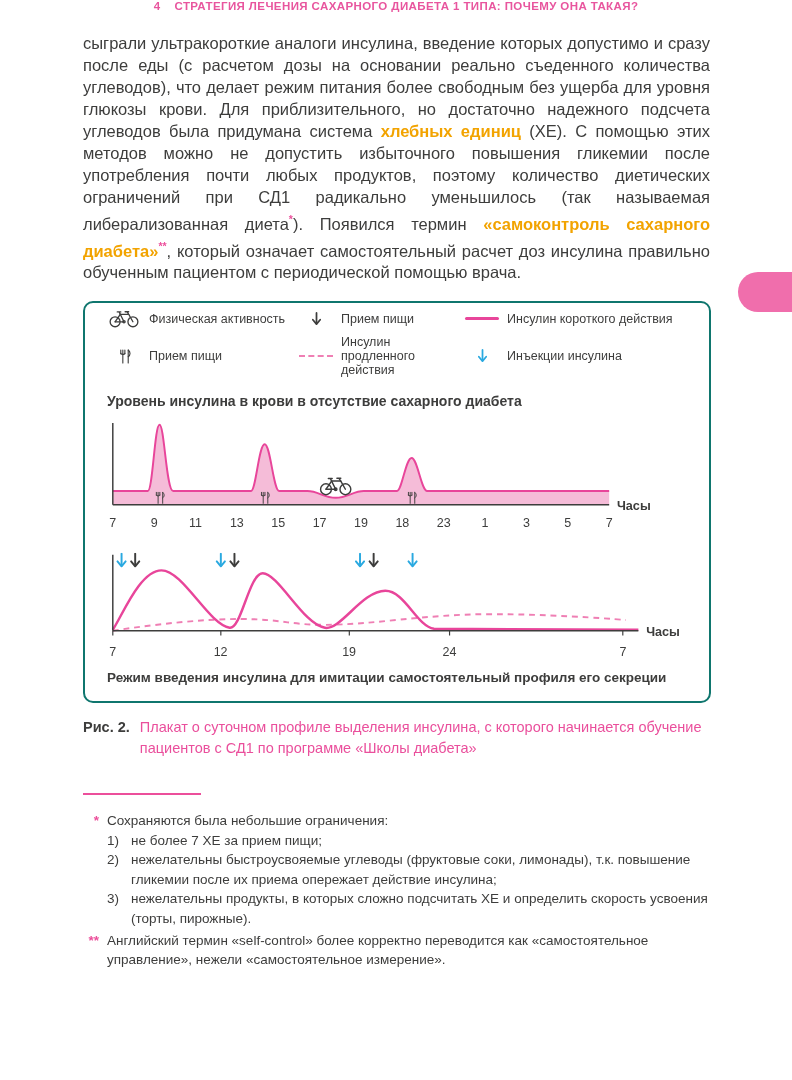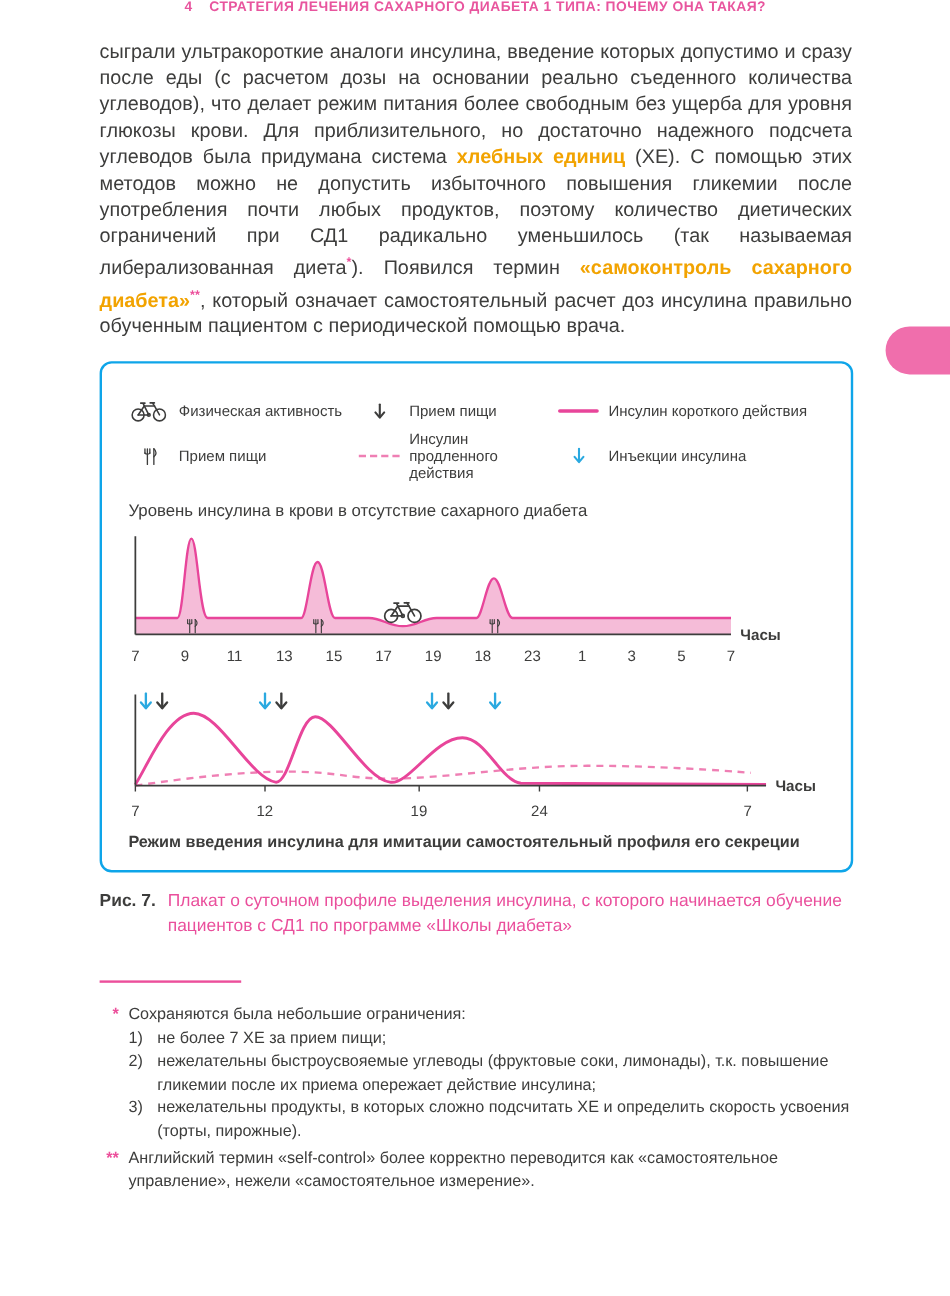--- a/index.html
+++ b/index.html
@@ -32,36 +32,36 @@
   
   .side-tab{
     position:absolute;right:0;top:272px;
     width:54px;height:40px;
     background:#f06eac;
     border-radius:20px 0 0 20px;
   }
   
   .figure-box{
     margin:18px 81px 0 83px;
-    border:2px solid #0ea5e9;
+    border:2px solid #0f766e;
     border-radius:10px;
-    padding:28px 20px 14px 20px;
+    padding:4px 20px 14px 20px;
   }
   .legend{
     display:grid;
     grid-template-columns:192px 166px auto;
     row-gap:7px;
     margin:2px 0 16px 2px;
   }
   .lg-item{display:flex;align-items:center;gap:8px;}
   .lg-ic{width:34px;display:flex;justify-content:center;align-items:center;}
   .lg-lb{font-size:12.5px;color:#3d3d3c;}
   .swatch-solid{display:inline-block;width:36px;height:3px;background:#e8459a;border-radius:2px;}
   .swatch-dashed{display:inline-block;width:36px;border-top:2.5px dashed #ef7fb4;}
-  .chart-title{font-size:14px;font-weight:400;margin:6px 0 10px 2px;}
+  .chart-title{font-size:14px;font-weight:700;margin:6px 0 10px 2px;}
   .chart-wrap{position:relative;}
   .chart-wrap svg{display:block;width:100%;height:auto;}
   .ticks{position:relative;height:17px;font-size:12.5px;color:#3d3d3c;}
   .ticks span{position:absolute;top:0;transform:translateX(-50%);}
   .chart2-block{margin-top:14px;}
   .chart-caption{font-size:13.5px;font-weight:700;margin:8px 0 2px 2px;}
   svg text{font-family:"Liberation Sans",sans-serif;font-weight:700;font-size:13px;fill:#3d3d3c;}
   
   .fig-caption{
     display:flex;gap:10px;
@@ -237,21 +237,21 @@
           <span style="left:59.0%">24</span>
           <span style="left:88.7%">7</span>
         </div>
       </div>
       <div class="chart-caption">Режим введения инсулина для имитации самостоятельный профиля его секреции</div>
     </div>
 
   </figure>
 
   <div class="fig-caption">
-    <span class="fig-label">Рис. 7.</span>
+    <span class="fig-label">Рис. 2.</span>
     <span class="fig-text">Плакат о суточном профиле выделения инсулина, с которого начинается обучение пациентов с СД1 по программе «Школы диабета»</span>
   </div>
 
   <div class="fn-rule"></div>
 
   <div class="footnotes">
     <div class="fn-note">
       <span class="fn-marker">*</span>
       <span>Сохраняются была небольшие ограничения:</span>
       <div class="fn-items">

